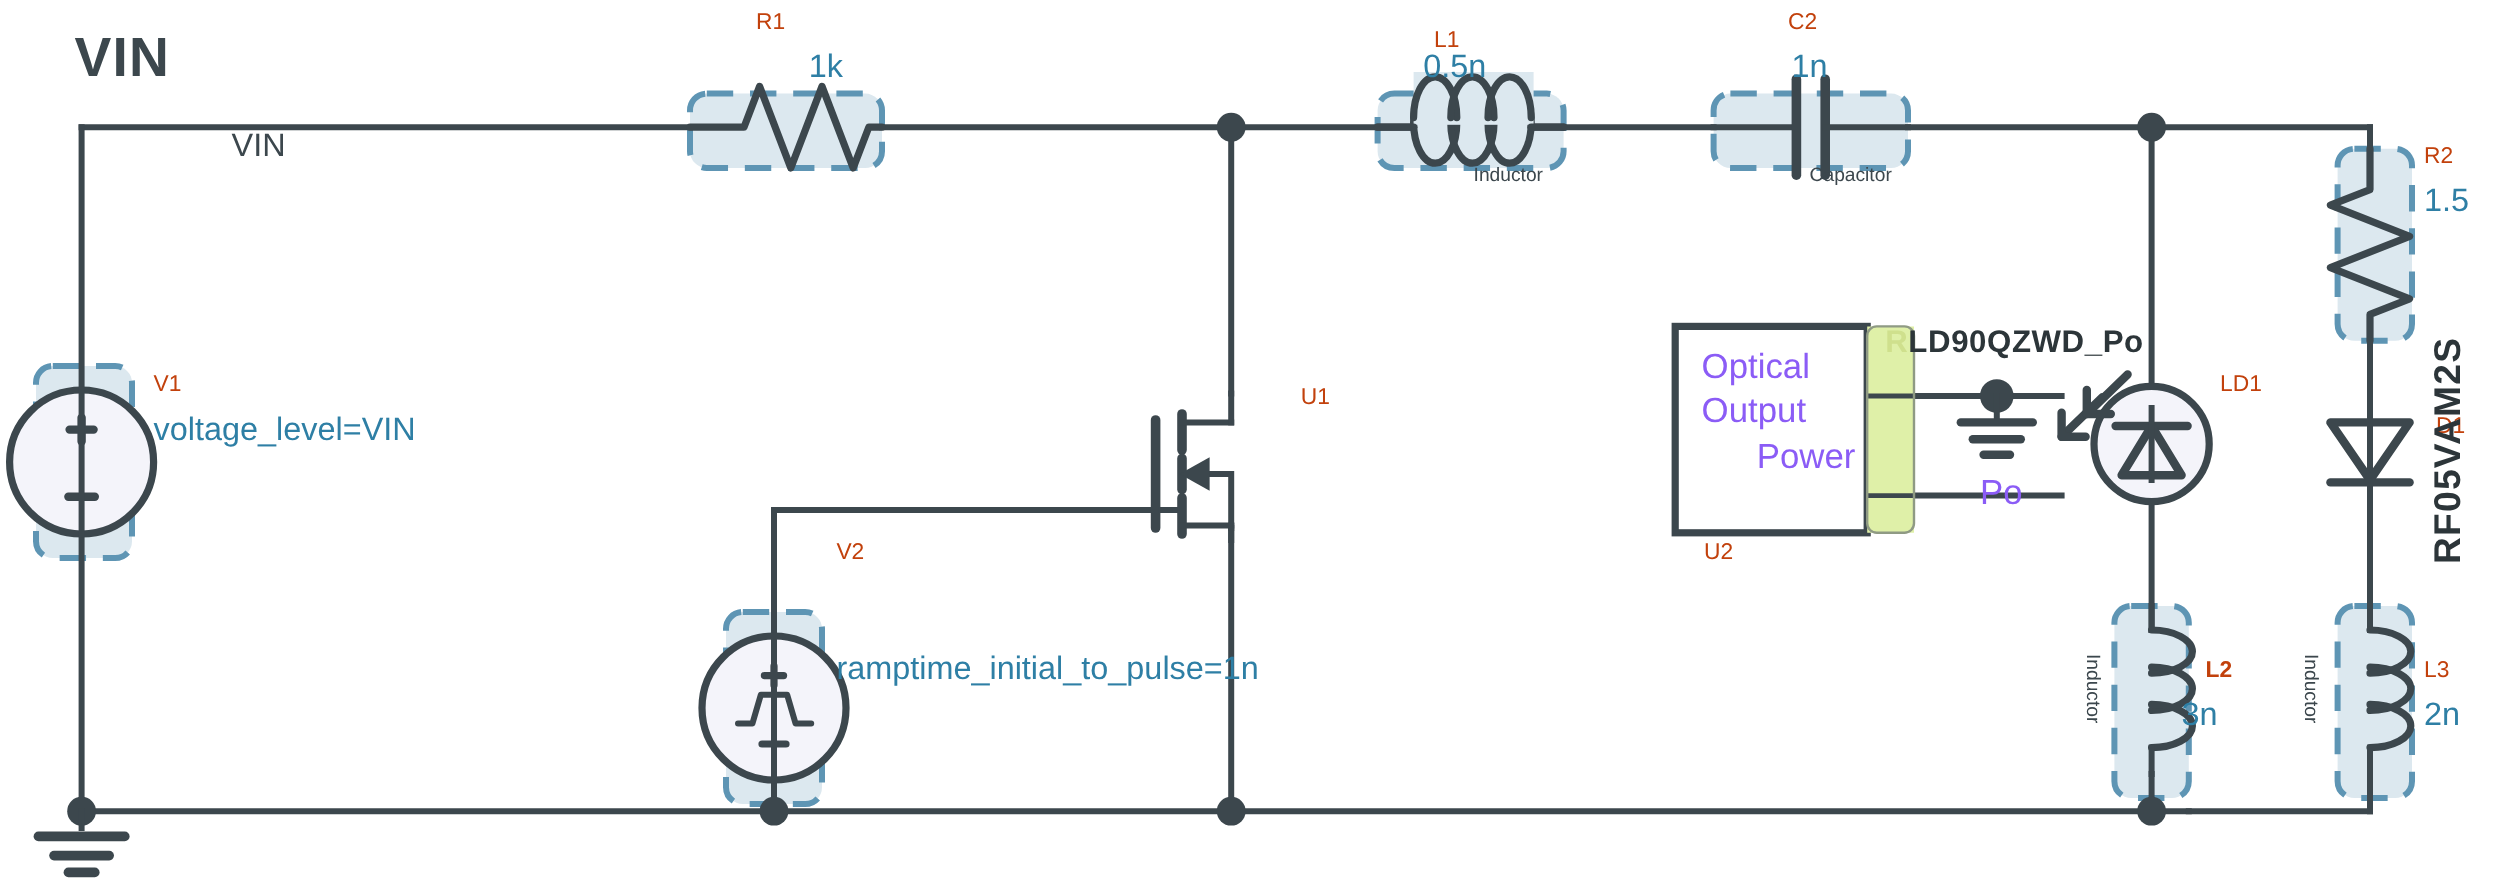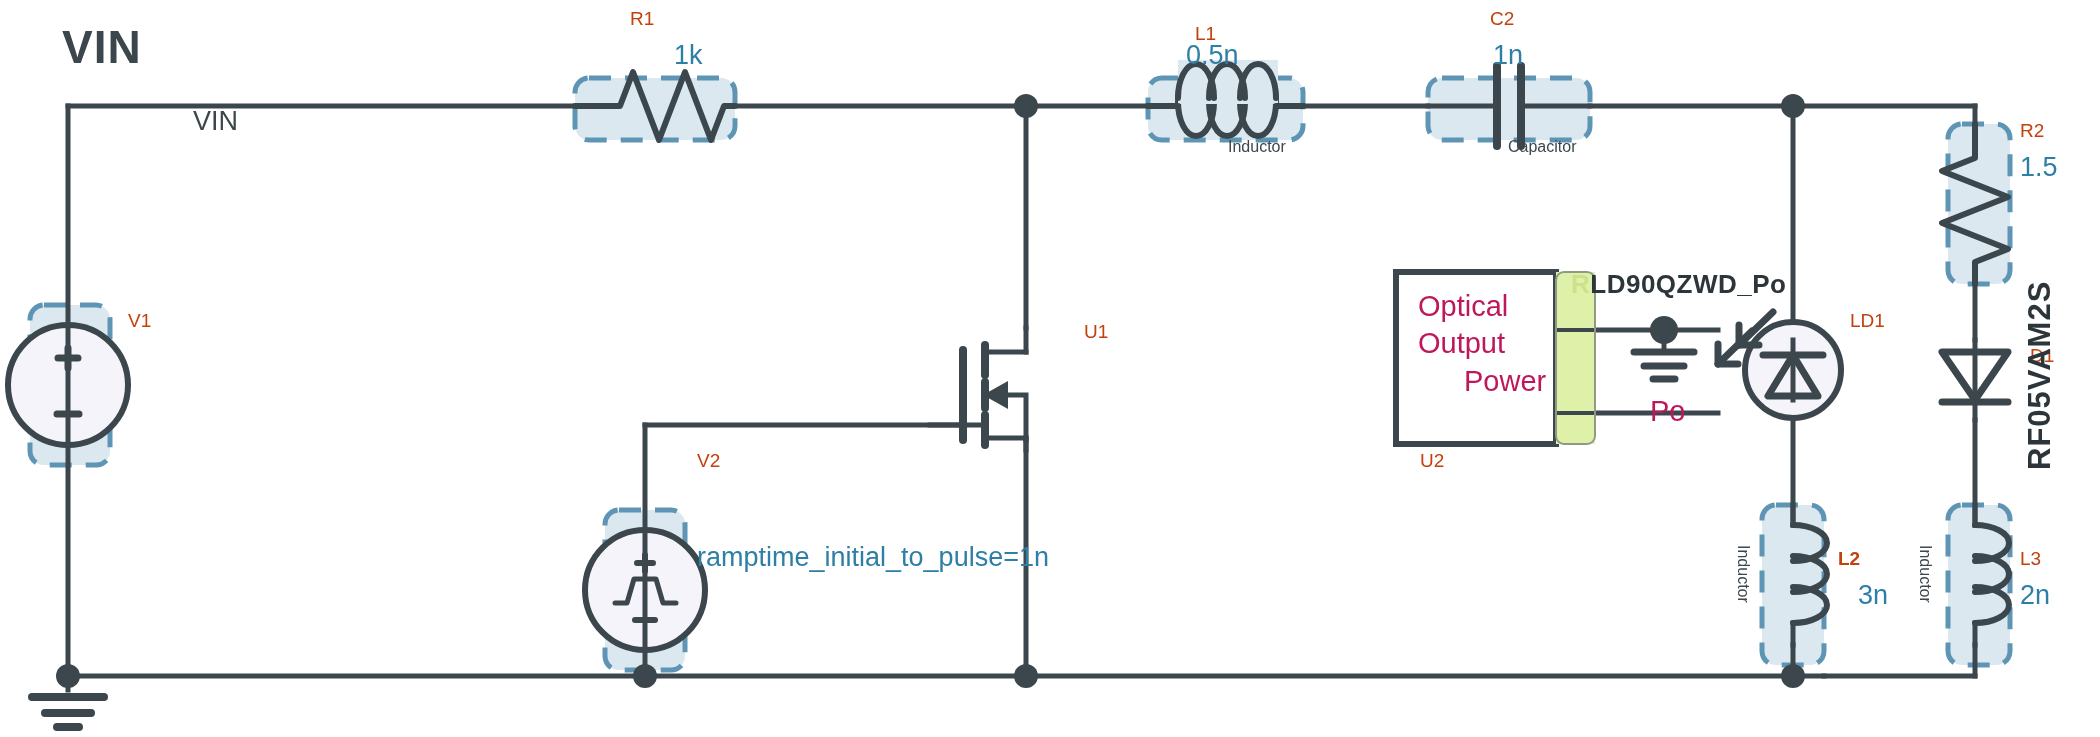--- a/index.html
+++ b/index.html
@@ -14,21 +14,21 @@
   .selbox{fill:#dce8ef;stroke:#5e95b4;stroke-width:5;stroke-dasharray:22 14;rx:14;ry:14;}
   .ublock{fill:#ffffff;stroke:#3c474d;stroke-width:6;}
   .ugreen{fill:#dff0a8;stroke:none;}
   .lbl{position:absolute;white-space:pre;color:#3c474d;font-family:"Liberation Sans",sans-serif;}
   .ref{font-size:19px;color:#c2410c;}
   .val{font-size:27px;color:#2e7fa5;}
   .tiny{font-size:16px;color:#3c474d;}
   .title{font-size:46px;font-weight:bold;color:#3c474d;letter-spacing:1px;}
   .netlbl{font-size:27px;color:#3c474d;}
   .params{font-size:27px;color:#2e7fa5;line-height:29px;}
-  .utxt{font-size:29px;color:#be185d;}
+  .utxt{font-size:29px;color:#8b5cf6;}
   .partname{font-size:26px;font-weight:bold;color:#2c3539;letter-spacing:0.5px;}
   .partname-pre{color:#cfe08d;font-weight:bold;}
   .rot90{transform:rotate(-90deg);transform-origin:left top;}
   .rotdown{transform:rotate(90deg);transform-origin:left top;}
   .bold-rot{font-size:31px;font-weight:bold;color:#2c3539;letter-spacing:1px;}
 </style>
 </head>
 <body>
 
 <div id="canvas">
@@ -215,20 +215,21 @@
 
   <div class="lbl ref" style="left:1195px;top:8px;margin-top:15px;">L1</div>
   <div class="lbl val" style="left:1186px;top:40px;">0.5n</div>
   <div class="lbl tiny" style="left:1228px;top:138px;">Inductor</div>
 
   <div class="lbl ref" style="left:1490px;top:8px;">C2</div>
   <div class="lbl val" style="left:1493px;top:40px;">1n</div>
   <div class="lbl tiny" style="left:1508px;top:138px;">Capacitor</div>
 
   <div class="lbl ref" style="left:128px;top:310px;">V1</div>
+  <div class="lbl val" style="left:128px;top:343px;">voltage_level=VIN</div>
 
   <div class="lbl ref" style="left:1084px;top:305px;margin-top:16px;">U1</div>
 
   <div class="lbl ref" style="left:697px;top:450px;">V2</div>
   <div class="lbl params" style="left:697px;top:485px;">
     <div>ramptime_initial_to_pulse=1n</div>
     
     
     
     
@@ -243,20 +244,20 @@
 
   <div class="lbl ref" style="left:1850px;top:310px;">LD1</div>
 
   <div class="lbl ref" style="left:2020px;top:120px;">R2</div>
   <div class="lbl val" style="left:2020px;top:152px;">1.5</div>
 
   <div class="lbl ref" style="left:2030px;top:345px;">D1</div>
   <div class="lbl bold-rot rot90" style="left:2022px;top:470px;">RF05VAM2S</div>
 
   <div class="lbl ref" style="left:1838px;top:548px;font-weight:bold;">L2</div>
-  <div class="lbl val" style="left:1858px;top:580px;">3n</div>
+  <div class="lbl val" style="left:1818px;top:580px;">3n</div>
   <div class="lbl tiny rotdown" style="left:1752px;top:545px;">Inductor</div>
 
   <div class="lbl ref" style="left:2020px;top:548px;">L3</div>
   <div class="lbl val" style="left:2020px;top:580px;">2n</div>
   <div class="lbl tiny rotdown" style="left:1934px;top:545px;">Inductor</div>
 
 </div>
 
 </body></html>

